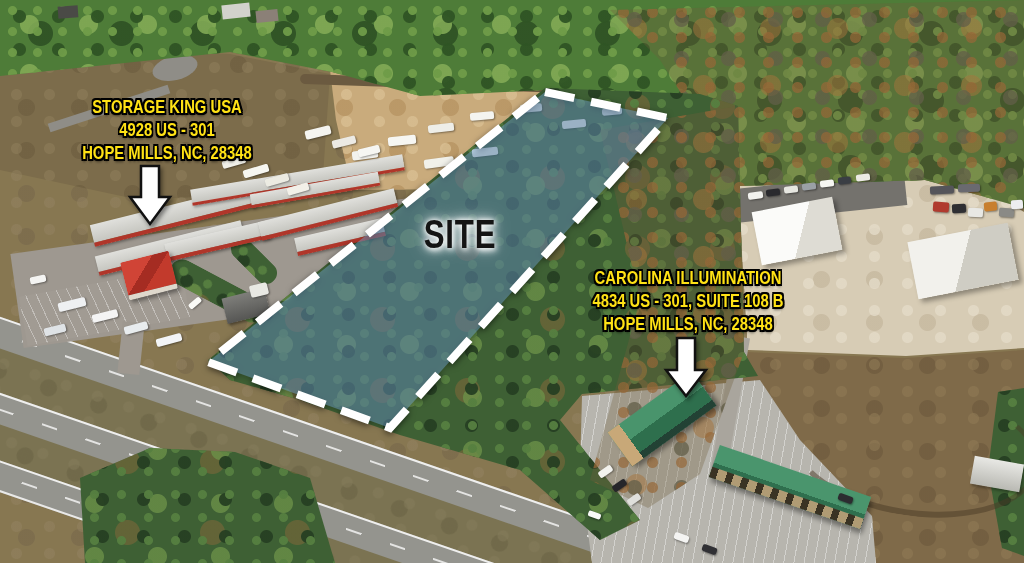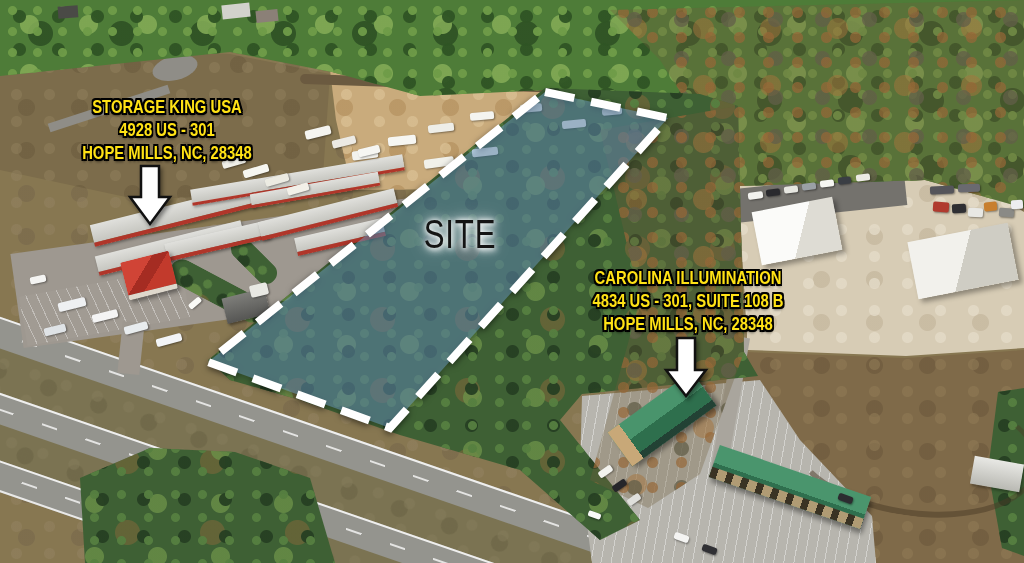--- a/index.html
+++ b/index.html
@@ -48,21 +48,21 @@
              stroke-dasharray:30 17;filter:drop-shadow(0 2px 3px rgba(0,0,0,.55));}
   .arrow{fill:#ffffff;stroke:#111111;stroke-width:2.5;
          filter:drop-shadow(2px 3px 2px rgba(0,0,0,.45));}
   .ann{position:absolute;z-index:50;text-align:center;color:#FFE215;
        font-weight:bold;font-size:19px;line-height:23px;}
   .ann .line{display:block;transform:scaleX(.78);white-space:nowrap;
        text-shadow:-2px -2px 0 #000,2px -2px 0 #000,-2px 2px 0 #000,2px 2px 0 #000,
                    0 -2px 0 #000,0 2px 0 #000,-2px 0 0 #000,2px 0 0 #000,
                    0 3px 3px rgba(0,0,0,.55);}
   .site-word{position:absolute;z-index:45;left:393px;top:212px;width:134px;
-       text-align:center;font-weight:normal;font-size:40px;letter-spacing:1px;color:#141414;}
+       text-align:center;font-weight:bold;font-size:40px;letter-spacing:1px;color:#141414;}
   .site-word .line{display:block;transform:scaleX(.78);
        text-shadow:0 0 6px rgba(255,255,255,.95),0 0 12px rgba(255,255,255,.85),
                    0 0 20px rgba(255,255,255,.7),2px 2px 7px rgba(255,255,255,.9);}
 </style>
 </head>
 <body>
 
 <div class="stage">
 
   <div class="layer">

